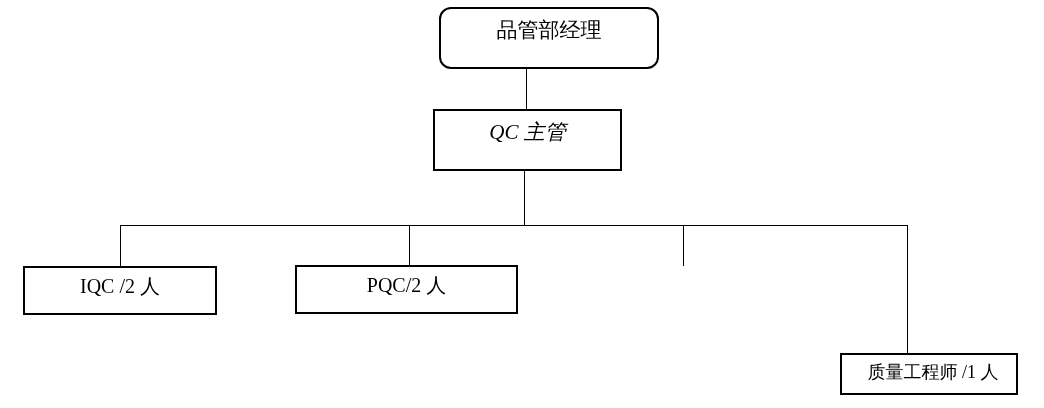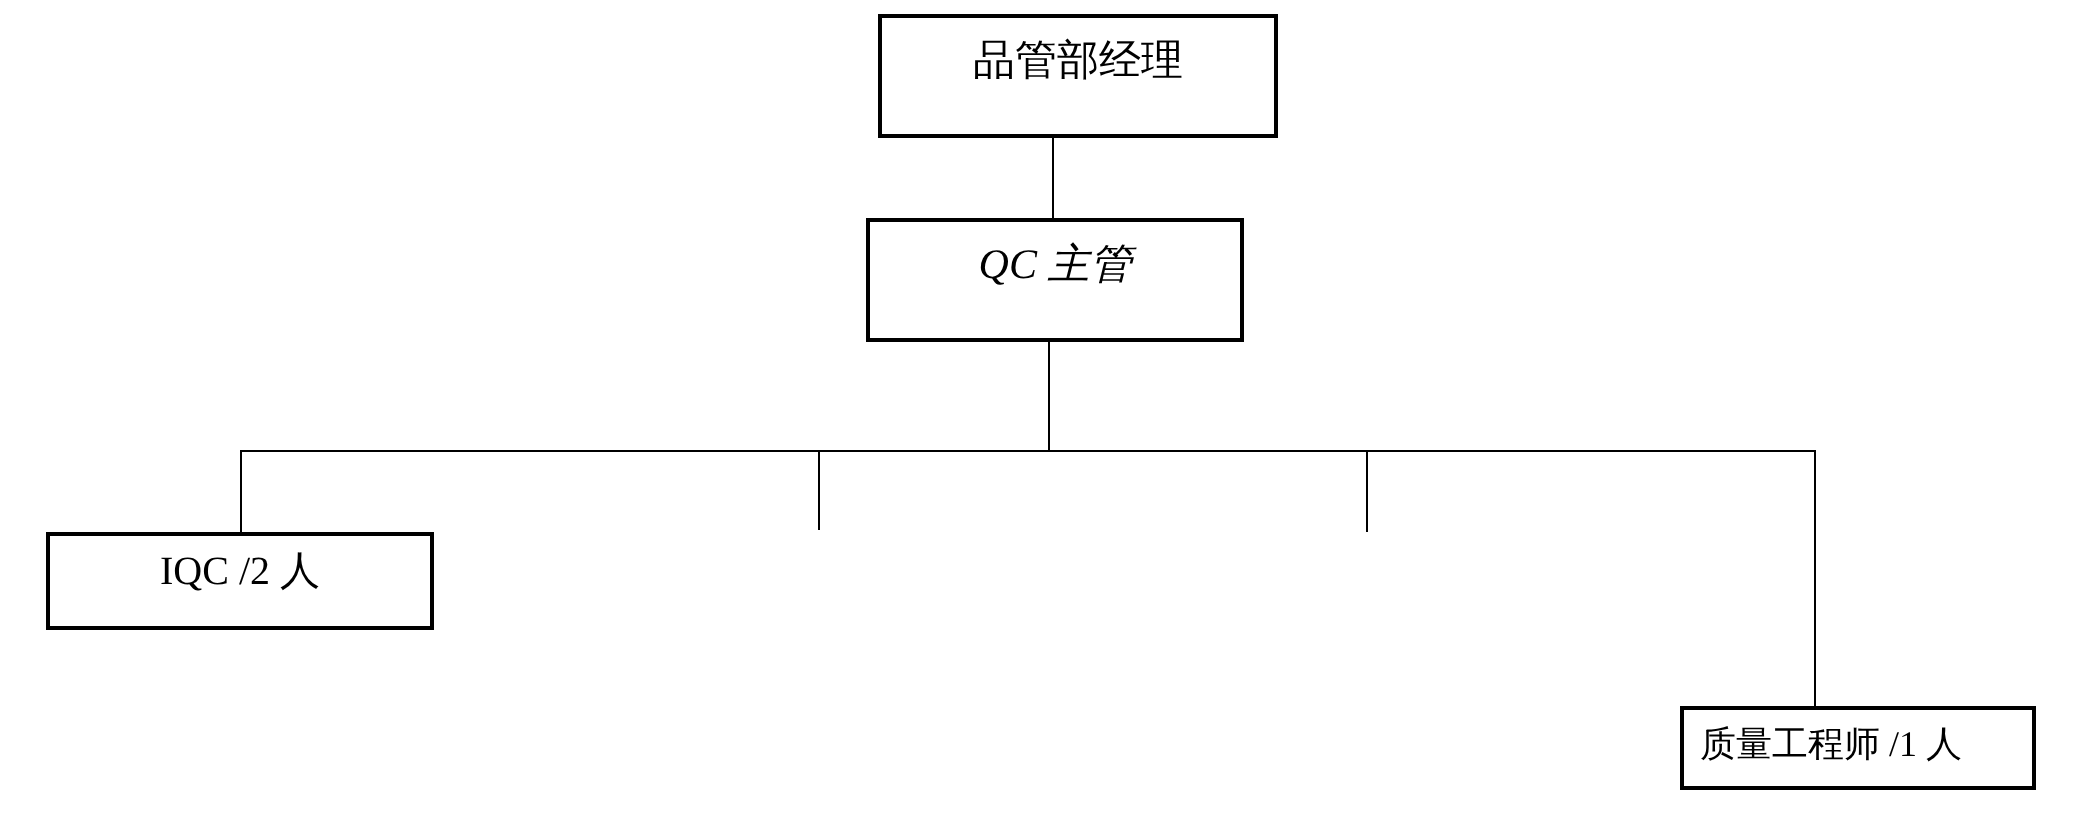--- a/index.html
+++ b/index.html
@@ -20,29 +20,29 @@
     position: absolute;
     box-sizing: border-box;
     border: 2px solid #000000;
     background: #ffffff;
     text-align: center;
     white-space: pre;
     line-height: 1.25;
   }
   .node.big   { font-size: 21px; padding-top: 8px; }
   .node.mid   { font-size: 20px; padding-top: 6px; }
-  .node.small { font-size: 18px; padding-top: 6px; text-align: left; padding-left: 8px; }
+  .node.small { font-size: 18px; padding-top: 6px; text-align: center; padding-left: 8px; }
 
   .line {
     position: absolute;
     background: #000000;
   }
 
   
-  #node-manager    { left: 439px; top:   7px; width: 200px; height: 62px; }
+  #node-manager    { left: 439px; top:   7px; width: 220px; height: 62px; border-radius: 12px; }
   #node-supervisor { left: 433px; top: 109px; width: 189px; height: 62px; font-style: italic; }
   #node-iqc        { left:  23px; top: 266px; width: 194px; height: 49px; }
   #node-pqc        { left: 295px; top: 265px; width: 223px; height: 49px; }
   #node-oqc        { left: 573px; top: 266px; width: 204px; height: 48px; }
   #node-engineer   { left: 840px; top: 353px; width: 178px; height: 42px; }
 
   
   #conn-manager-supervisor { left: 526px; top:  69px; width: 1px;   height: 40px; }
   #conn-supervisor-rail    { left: 524px; top: 171px; width: 1px;   height: 54px; }
   #conn-rail               { left: 120px; top: 225px; width: 788px; height: 1px; }
@@ -60,15 +60,16 @@
   <div class="line" id="conn-supervisor-rail"></div>
   <div class="line" id="conn-rail"></div>
   <div class="line" id="conn-drop-iqc"></div>
   <div class="line" id="conn-drop-pqc"></div>
   <div class="line" id="conn-drop-oqc"></div>
   <div class="line" id="conn-drop-engineer"></div>
 
   <div class="node big" id="node-manager">品管部经理</div>
   <div class="node big" id="node-supervisor">QC 主管</div>
   <div class="node mid" id="node-iqc">IQC /2 人</div>
+  <div class="node mid" id="node-pqc">PQC/2 人</div>
   <div class="node small" id="node-engineer">质量工程师 /1 人</div>
 
 </div>
 
 </body></html>

